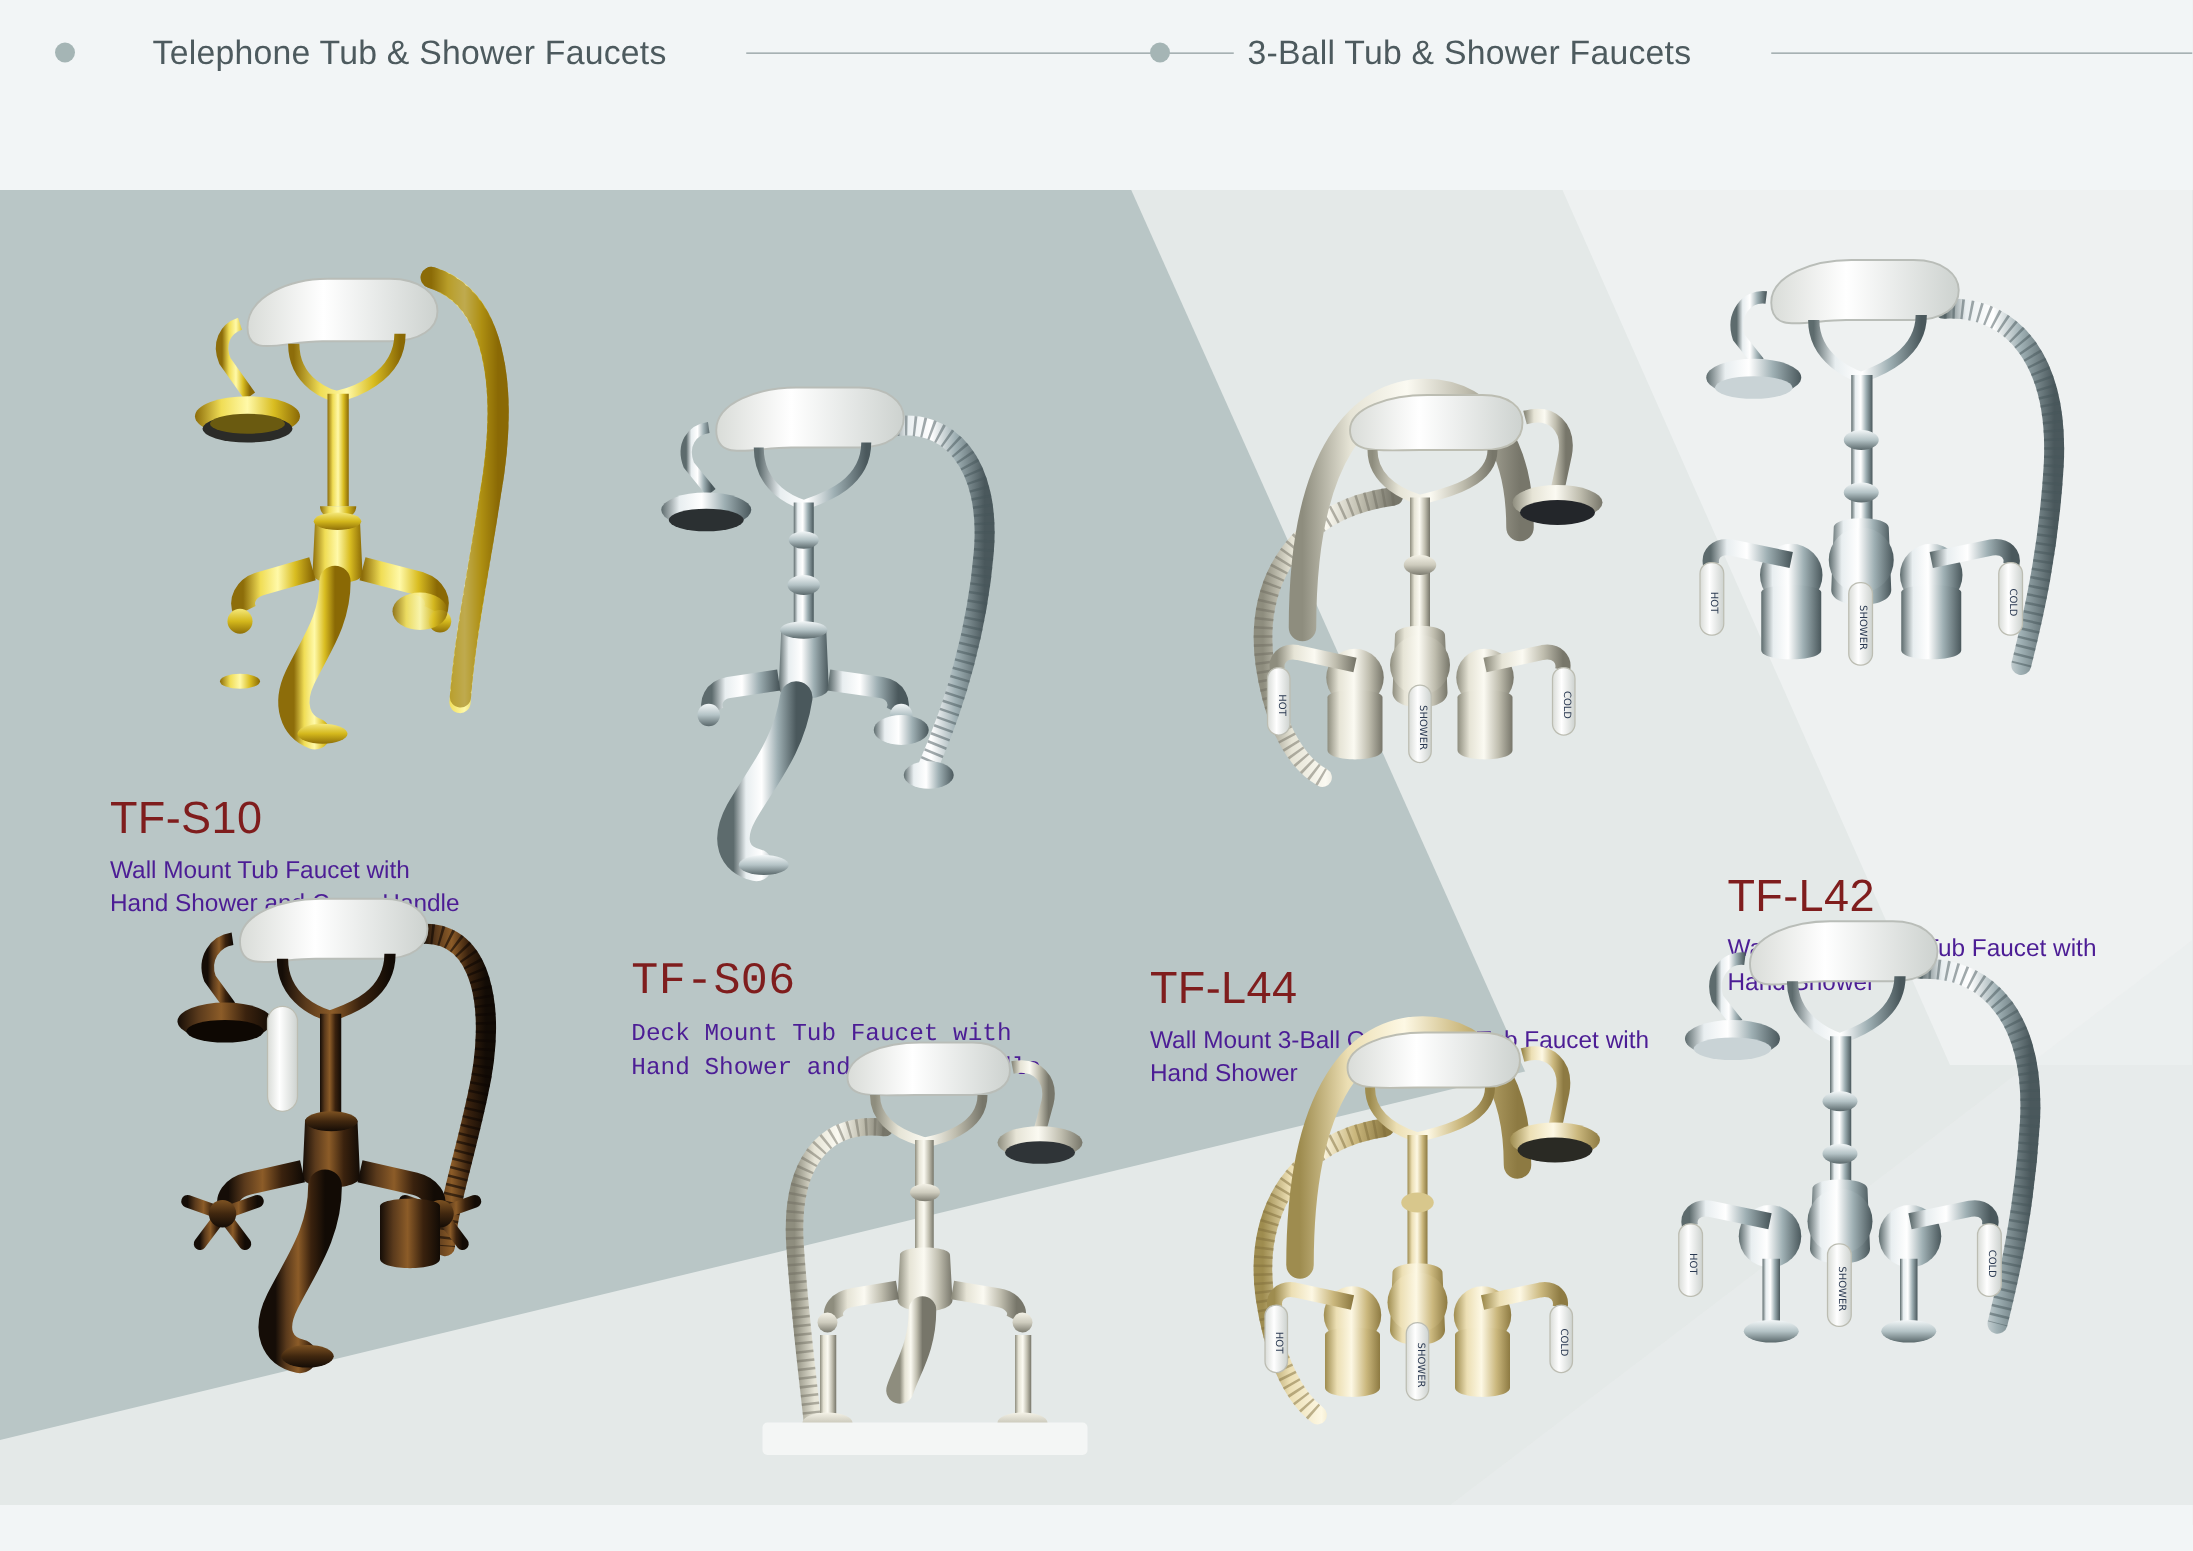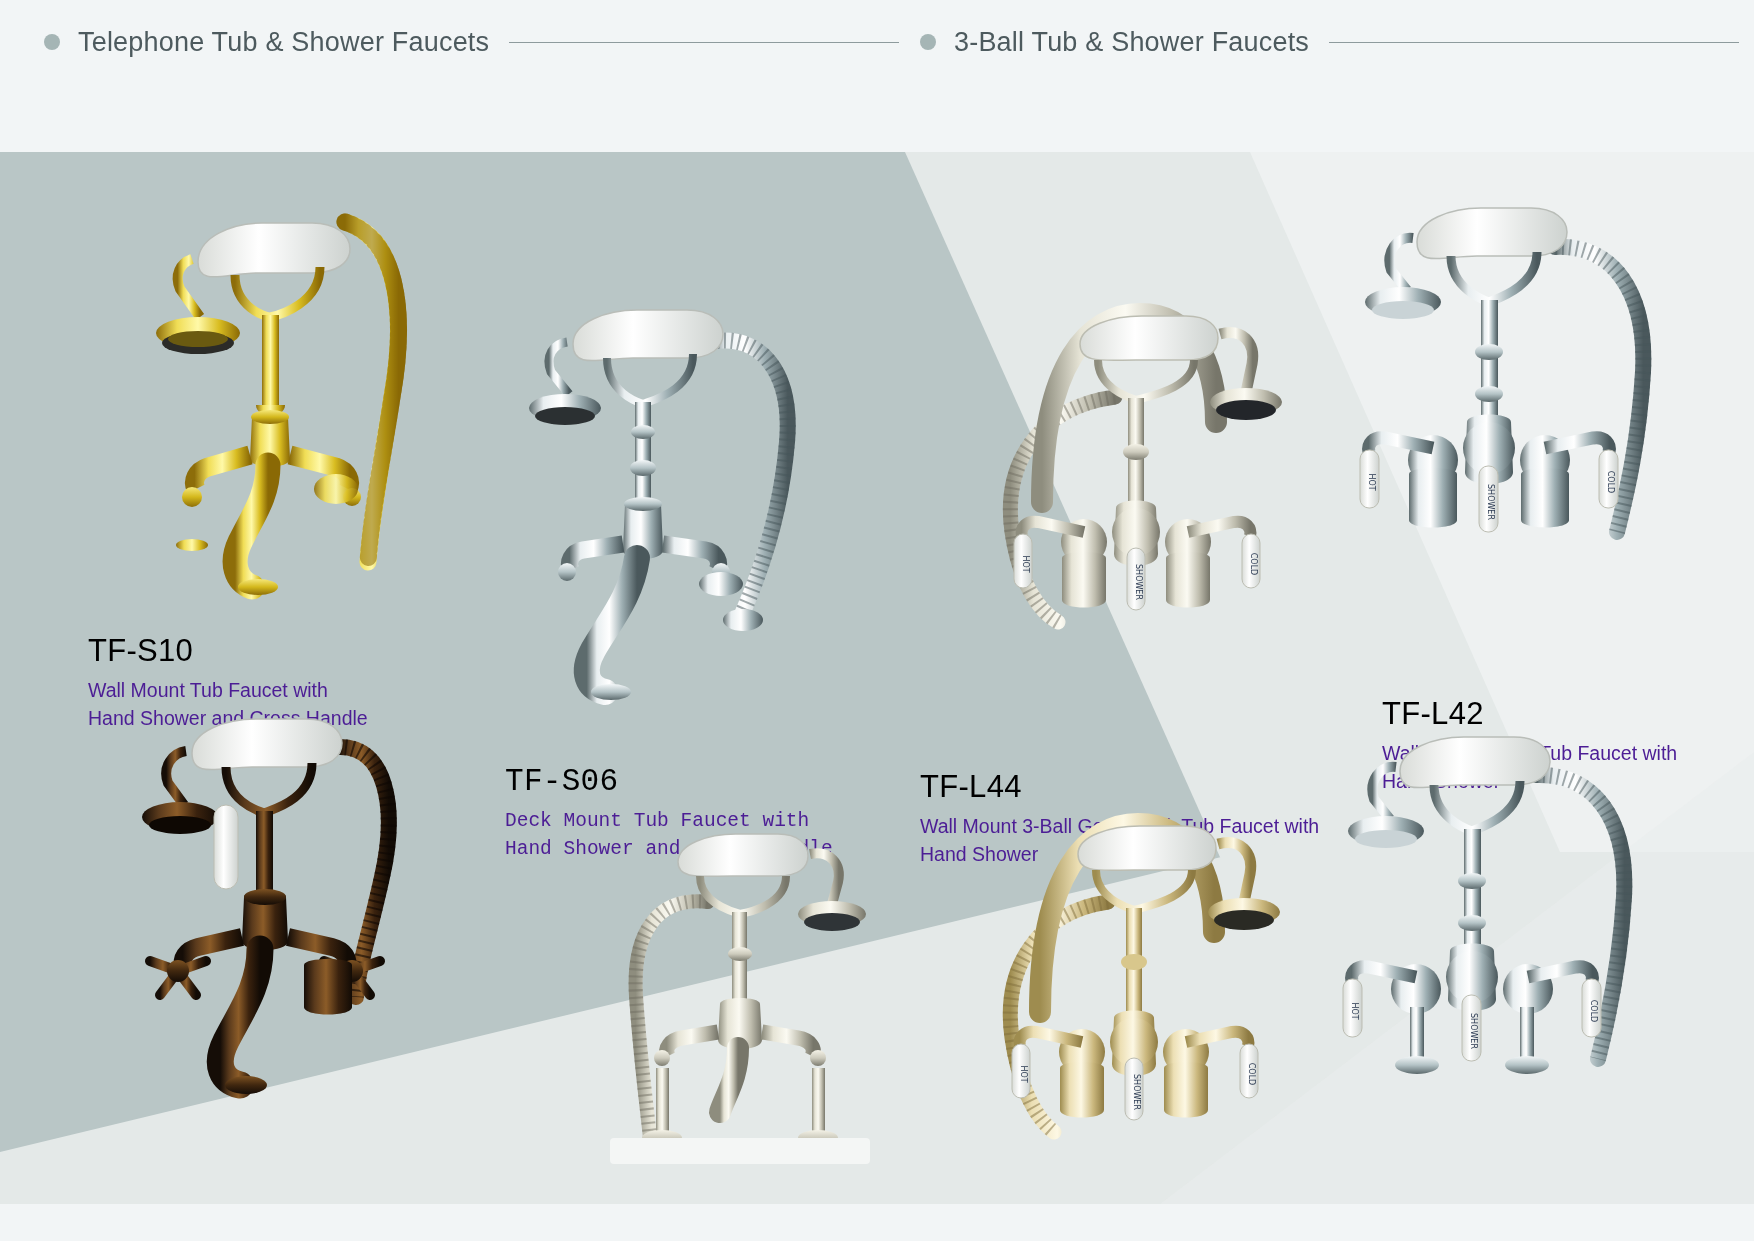--- a/index.html
+++ b/index.html
@@ -1,32 +1,32 @@
 <!DOCTYPE html>
 <html><head>
 <meta charset="utf-8">
 <style>
   html,body{margin:0;padding:0;background:#fff;}
   body{font-family:"Liberation Sans",sans-serif;}
   #page{position:relative;width:1754px;height:1241px;overflow:hidden;background:#f2f5f6;}
 
   
   #header{position:absolute;left:0;top:0;width:1754px;height:152px;background:#f2f5f6;}
-  .hdr-group{position:absolute;display:flex;align-items:center;height:34px;}
+  .hdr-group{position:absolute;display:flex;align-items:center;height:34px;gap:44px;}
   .hdr-dot{width:16px;height:16px;border-radius:50%;background:#a5b5b5;flex:0 0 auto;}
   .hdr-title{margin-left:18px;font-size:27px;color:#4d5a5e;letter-spacing:.2px;white-space:nowrap;font-weight:400;}
   .hdr-rule{margin-left:20px;height:1px;background:#8e9b9d;}
 
   
   #panel{position:absolute;left:0;top:152px;width:1754px;height:1052px;overflow:hidden;background:#b9c6c6;}
   .wedge{position:absolute;left:0;top:0;width:1754px;height:1052px;}
 
   
   .product{position:absolute;}
-  .p-code{font-size:31px;color:#000000;letter-spacing:.3px;line-height:1.1;white-space:nowrap;}
+  .p-code{font-size:36px;color:#7f1d1d;letter-spacing:.3px;line-height:1.1;white-space:nowrap;}
   .p-desc{margin-top:9px;font-size:19.5px;color:#4c1d95;line-height:1.42;white-space:pre-line;}
 
   .shot{position:absolute;}
   .shot svg{display:block;overflow:visible;}
 
   
   #footer{position:absolute;left:0;top:1204px;width:1754px;height:37px;background:#f2f5f6;}
 </style>
 </head>
 <body>

